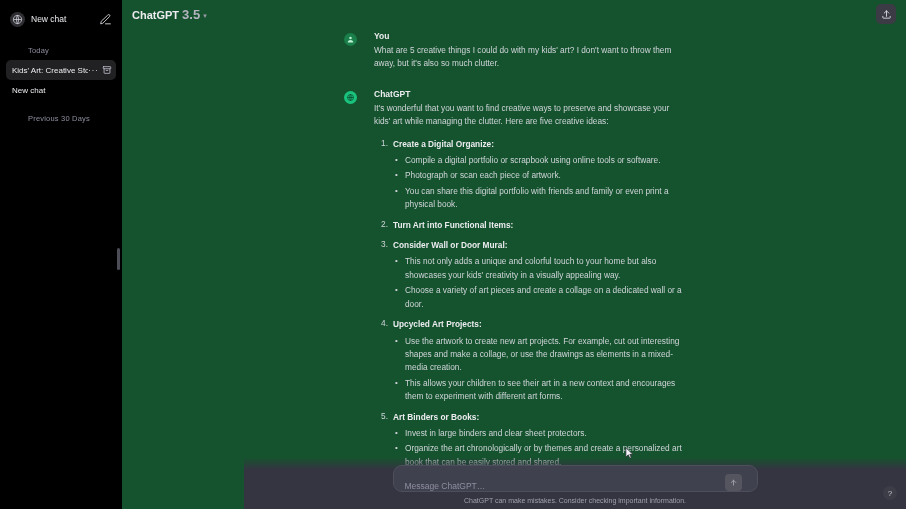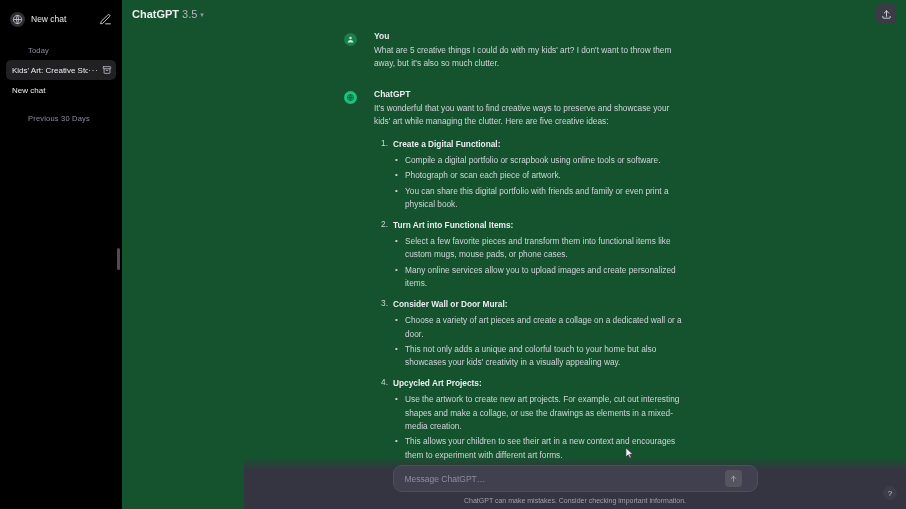--- a/index.html
+++ b/index.html
@@ -70,21 +70,21 @@
   }
 
   
   .main { flex: 1 1 auto; height: 509px; position: relative; background: #14532d; }
   .topbar {
     height: 28px; display: flex; align-items: center;
     padding: 0 10px 0 10px; justify-content: space-between;
   }
   .model-pick { display: flex; align-items: baseline; gap: 3px; cursor: pointer; }
   .model-name { font-size: 11px; font-weight: bold; color: #ececf1; }
-  .model-ver { font-size: 11px; color: #b4b4c0; font-weight: normal; }
+  .model-ver { font-size: 13px; color: #b4b4c0; font-weight: bold; }
   .caret { font-size: 7px; color: #9a9aa8; position: relative; top: -1px; }
   .share-btn {
     width: 20px; height: 20px; border-radius: 5px;
     display: flex; align-items: center; justify-content: center;
     background: #3b3b46;
   }
   .share-btn svg { width: 11px; height: 11px; }
 
   
   .convo {
@@ -133,21 +133,21 @@
     position: absolute; left: 122px; right: 0; bottom: 0;
     height: 52px;
     background: linear-gradient(to bottom, rgba(52,53,65,0) 0%, #343541 24%, #343541 100%);
     display: flex; flex-direction: column; align-items: center;
     justify-content: flex-start;
   }
   .composer {
     width: 365px; height: 27px; margin-top: 8px;
     background: #40414f; border: 1px solid #4e4f5c;
     border-radius: 9px;
-    display: flex; align-items: center;
+    display: flex; align-items: flex-end;
     padding: 0 15px 0 11px;
   }
   .composer input {
     flex: 1 1 auto; background: transparent; border: none; outline: none;
     font-family: "Liberation Sans", sans-serif;
     font-size: 8.5px; color: #ececf1;
   }
   .composer input::placeholder { color: #8e8ea0; }
   .send-btn {
     width: 17px; height: 17px; border-radius: 4px;
@@ -257,39 +257,35 @@
               <circle cx="12" cy="12" r="8"></circle>
               <path d="M4.5 12h15M12 4c2.7 3.2 2.7 12.8 0 16M12 4c-2.7 3.2-2.7 12.8 0 16"></path>
             </svg>
           </div>
           <div class="msg-body">
             <div class="author">ChatGPT</div>
             <div class="ptext">It's wonderful that you want to find creative ways to preserve and showcase your kids' art while managing the clutter. Here are five creative ideas:</div>
 
             <ol class="ideas">
               <li>
-                <div class="idea-title">Create a Digital Functional:</div>
+                <div class="idea-title">Create a Digital Organize:</div>
                 <ul class="subs">
                   <li>Compile a digital portfolio or scrapbook using online tools or software.</li>
                   <li>Photograph or scan each piece of artwork.</li>
                   <li>You can share this digital portfolio with friends and family or even print a physical book.</li>
                 </ul>
               </li>
               <li>
                 <div class="idea-title">Turn Art into Functional Items:</div>
-                <ul class="subs">
-                  <li>Select a few favorite pieces and transform them into functional items like custom mugs, mouse pads, or phone cases.</li>
-                  <li>Many online services allow you to upload images and create personalized items.</li>
-                </ul>
               </li>
               <li>
                 <div class="idea-title">Consider Wall or Door Mural:</div>
                 <ul class="subs">
+                  <li>This not only adds a unique and colorful touch to your home but also showcases your kids' creativity in a visually appealing way.</li>
                   <li>Choose a variety of art pieces and create a collage on a dedicated wall or a door.</li>
-                  <li>This not only adds a unique and colorful touch to your home but also showcases your kids' creativity in a visually appealing way.</li>
                 </ul>
               </li>
               <li>
                 <div class="idea-title">Upcycled Art Projects:</div>
                 <ul class="subs">
                   <li>Use the artwork to create new art projects. For example, cut out interesting shapes and make a collage, or use the drawings as elements in a mixed-media creation.</li>
                   <li>This allows your children to see their art in a new context and encourages them to experiment with different art forms.</li>
                 </ul>
               </li>
               <li>

